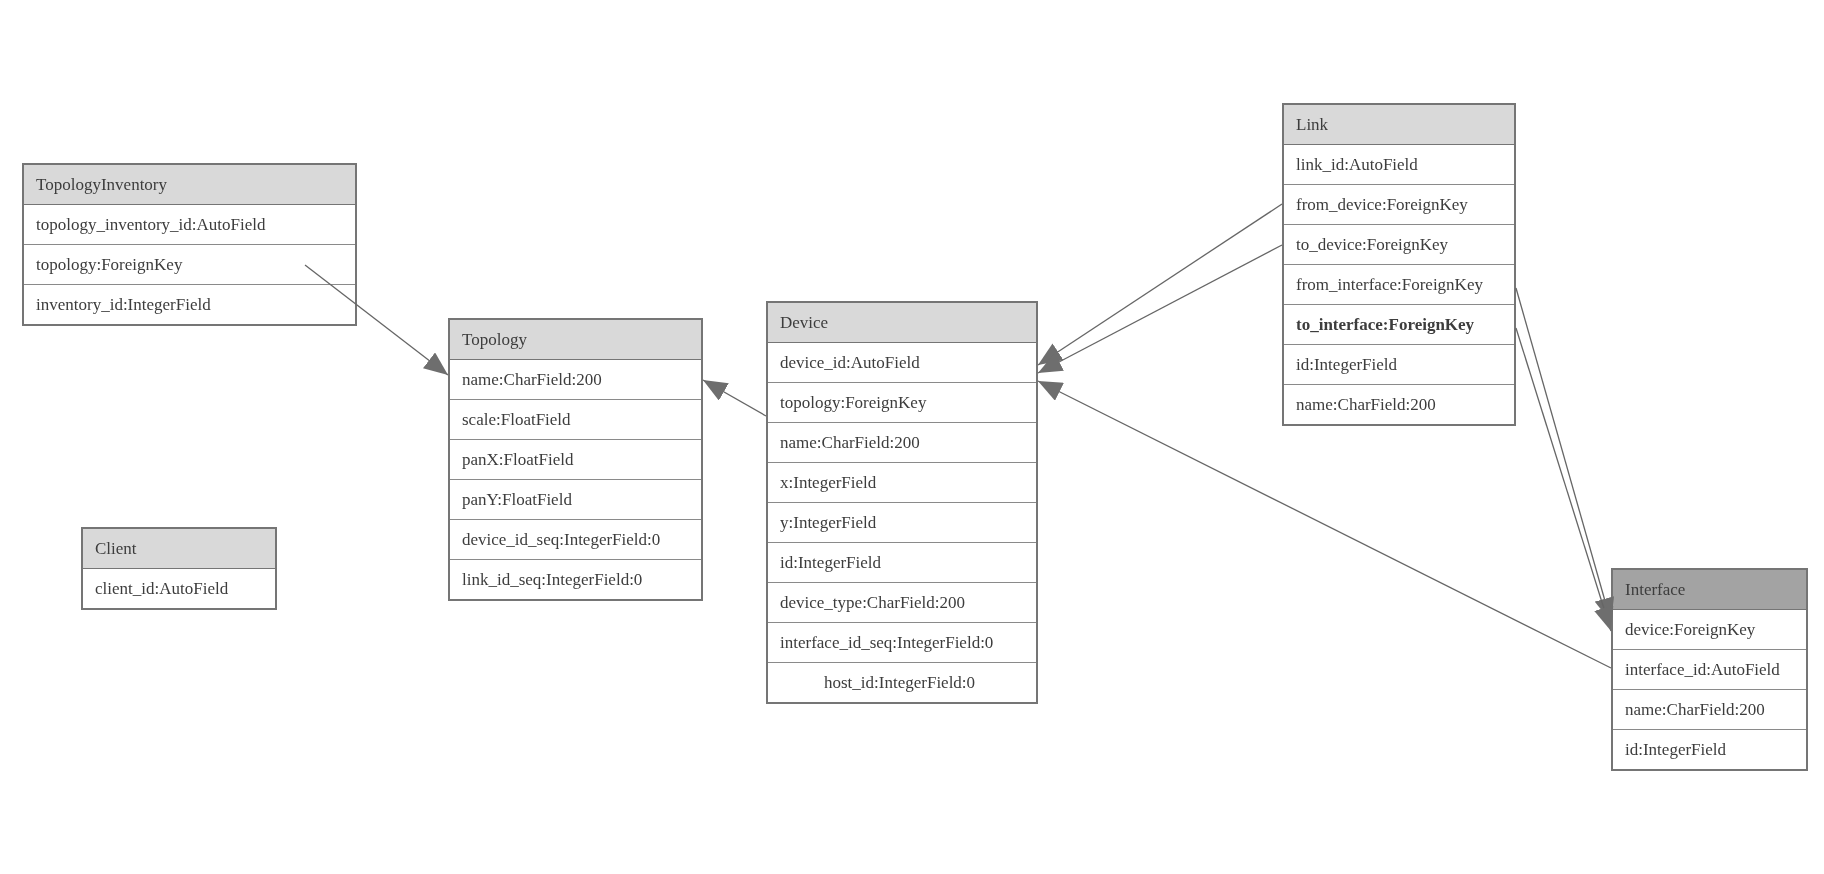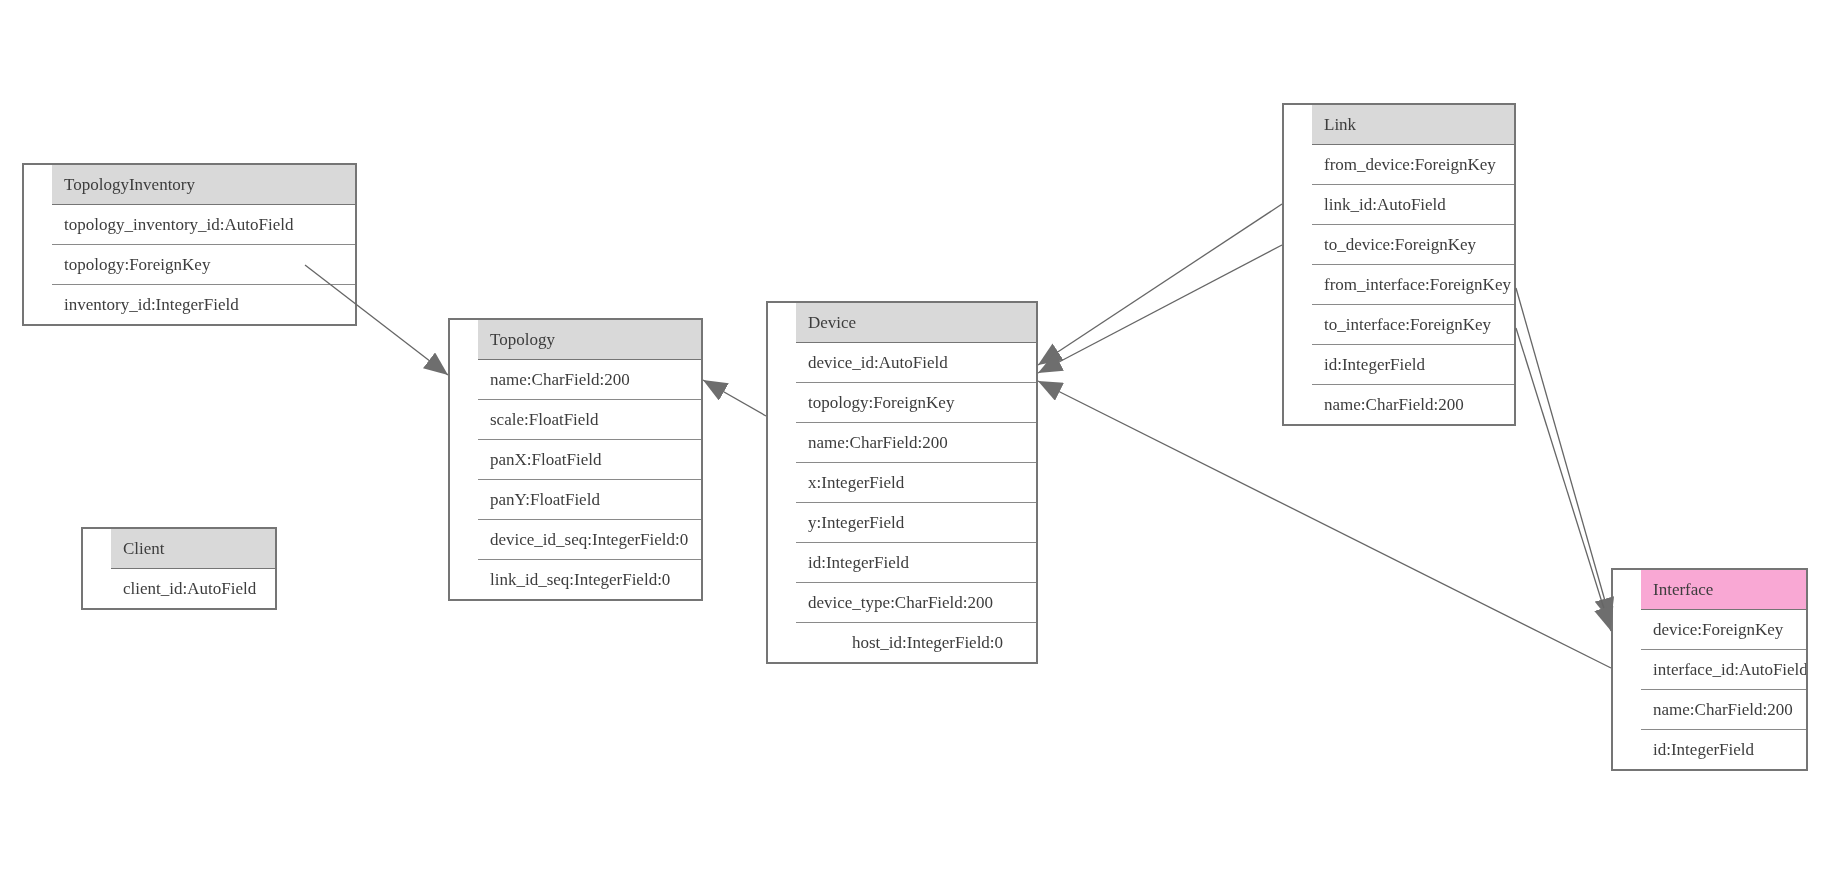--- a/index.html
+++ b/index.html
@@ -27,21 +27,20 @@
     z-index: 2;
   }
   .entity {
     position: absolute;
     box-sizing: border-box;
     background: #ffffff;
     border: 2px solid #757575;
     color: #3d3d3d;
     font-size: 17px;
     z-index: 1;
-    padding-left: 28px;
   }
   .entity-header {
     height: 39px;
     line-height: 39px;
     padding: 0 12px;
     background: #d9d9d9;
     border-bottom: 1px solid #757575;
     white-space: nowrap;
     overflow: hidden;
   }
@@ -96,32 +95,33 @@
     </div>
     <div class="entity" style="left: 766px; top: 301px; width: 272px; border-color: rgb(117, 117, 117); color: rgb(61, 61, 61);">
       <div class="entity-header" style="background: rgb(217, 217, 217); border-bottom-color: rgb(117, 117, 117);">Device</div>
       <div class="entity-row" style="border-bottom-color: rgb(138, 138, 138);">device_id:AutoField</div>
       <div class="entity-row" style="border-bottom-color: rgb(138, 138, 138);">topology:ForeignKey</div>
       <div class="entity-row" style="border-bottom-color: rgb(138, 138, 138);">name:CharField:200</div>
       <div class="entity-row" style="border-bottom-color: rgb(138, 138, 138);">x:IntegerField</div>
       <div class="entity-row" style="border-bottom-color: rgb(138, 138, 138);">y:IntegerField</div>
       <div class="entity-row" style="border-bottom-color: rgb(138, 138, 138);">id:IntegerField</div>
       <div class="entity-row" style="border-bottom-color: rgb(138, 138, 138);">device_type:CharField:200</div>
+      <div class="entity-row" style="border-bottom-color: rgb(138, 138, 138);">interface_id_seq:IntegerField:0</div>
       <div class="entity-row" style="border-bottom-color: rgb(138, 138, 138); margin-left: 44px;">host_id:IntegerField:0</div>
     </div>
     <div class="entity" style="left: 1282px; top: 103px; width: 234px; border-color: rgb(117, 117, 117); color: rgb(61, 61, 61);">
       <div class="entity-header" style="background: rgb(217, 217, 217); border-bottom-color: rgb(117, 117, 117);">Link</div>
+      <div class="entity-row" style="border-bottom-color: rgb(138, 138, 138);">link_id:AutoField</div>
       <div class="entity-row" style="border-bottom-color: rgb(138, 138, 138);">from_device:ForeignKey</div>
-      <div class="entity-row" style="border-bottom-color: rgb(138, 138, 138);">link_id:AutoField</div>
       <div class="entity-row" style="border-bottom-color: rgb(138, 138, 138);">to_device:ForeignKey</div>
       <div class="entity-row" style="border-bottom-color: rgb(138, 138, 138);">from_interface:ForeignKey</div>
-      <div class="entity-row" style="border-bottom-color: rgb(138, 138, 138);">to_interface:ForeignKey</div>
+      <div class="entity-row" style="border-bottom-color: rgb(138, 138, 138); font-weight: bold;">to_interface:ForeignKey</div>
       <div class="entity-row" style="border-bottom-color: rgb(138, 138, 138);">id:IntegerField</div>
       <div class="entity-row" style="border-bottom-color: rgb(138, 138, 138);">name:CharField:200</div>
     </div>
     <div class="entity" style="left: 1611px; top: 568px; width: 197px; border-color: rgb(117, 117, 117); color: rgb(61, 61, 61);">
-      <div class="entity-header" style="background: #f9a8d4; border-bottom-color: rgb(117, 117, 117);">Interface</div>
+      <div class="entity-header" style="background: #a3a3a3; border-bottom-color: rgb(117, 117, 117);">Interface</div>
       <div class="entity-row" style="border-bottom-color: rgb(138, 138, 138);">device:ForeignKey</div>
       <div class="entity-row" style="border-bottom-color: rgb(138, 138, 138);">interface_id:AutoField</div>
       <div class="entity-row" style="border-bottom-color: rgb(138, 138, 138);">name:CharField:200</div>
       <div class="entity-row" style="border-bottom-color: rgb(138, 138, 138);">id:IntegerField</div>
     </div>
   </div>
 
 </body></html>

